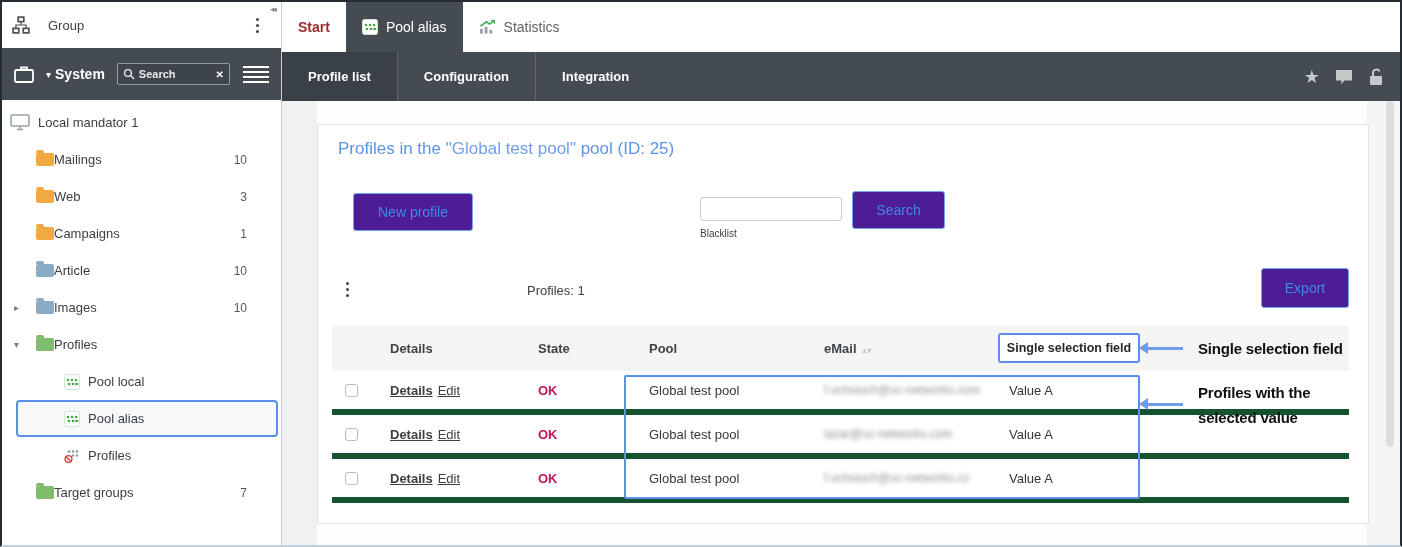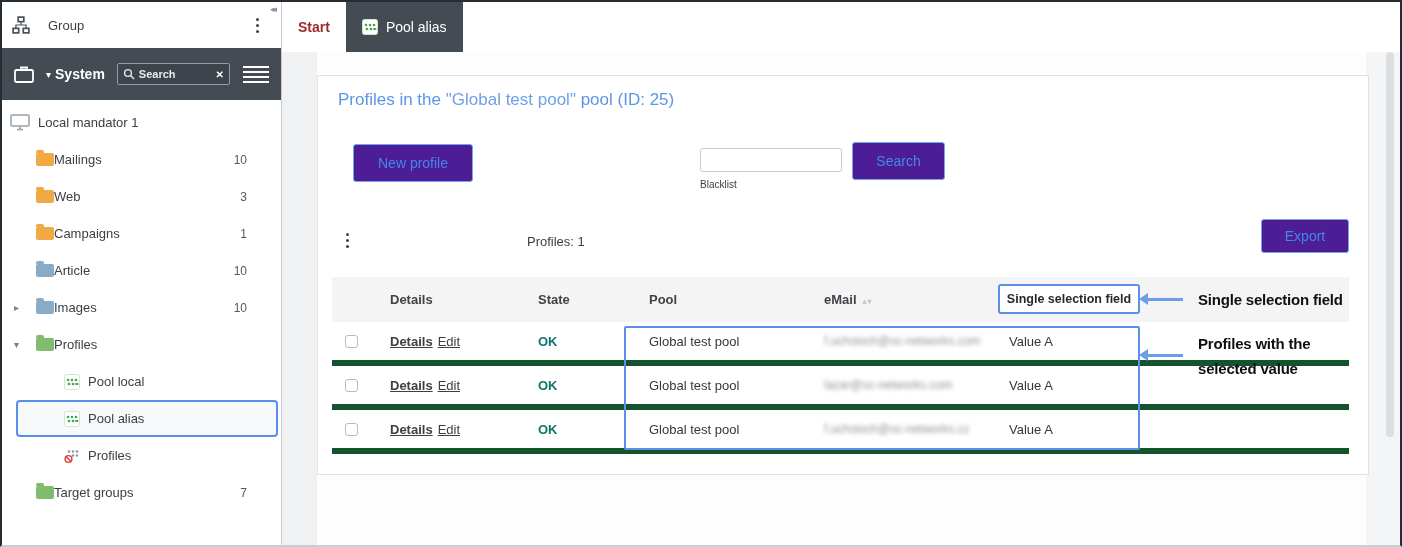--- a/index.html
+++ b/index.html
@@ -73,35 +73,35 @@
   .scroll-thumb { position:absolute; right:6px; top:0; width:8px; height:78%; background:#dcdee0; border-radius:4px; }
 
   .card { position:absolute; left:35px; top:23px; width:1052px; height:400px; background:#fff; border:1px solid #e2e3e5; }
   .card-title { position:absolute; left:20px; top:14px; font-size:17px; color:#5d95e5; }
   .card-title .quoted { filter:blur(0.6px); color:#6f9fe8; }
 
   .btn { background:#4c1d95; border:1px solid #74a4ee; border-radius:3px; color:#4288e8; font-size:14px;
          font-family:"Liberation Sans",sans-serif; cursor:pointer; }
   .btn-new { position:absolute; left:35px; top:68px; width:120px; height:38px; }
   .btn-search { position:absolute; left:534px; top:66px; width:93px; height:38px; }
-  .btn-export { position:absolute; left:943px; top:143px; width:88px; height:34px; }
+  .btn-export { position:absolute; left:943px; top:143px; width:88px; height:40px; }
 
   .search-input { position:absolute; left:382px; top:72px; width:142px; height:24px; border:1px solid #c9cccd; border-radius:3px; padding:0 6px; font-size:12px; outline:none; font-family:"Liberation Sans",sans-serif; }
   .extended-label { position:absolute; left:382px; top:103px; font-size:10px; color:#3c4043; }
 
   .card .kebab { position:absolute; left:28px; top:157px; }
   .profiles-count { position:absolute; left:209px; top:158px; font-size:13px; color:#3c4043; }
 
   .table { position:absolute; left:14px; top:201px; width:1017px; }
   .trow { display:grid; grid-template-columns:58px 148px 111px 175px 185px 140px 1fr; align-items:center; }
   .thead { height:45px; background:#f4f4f5; font-weight:bold; color:#3e4348; position:relative; }
   .tbody-row { height:44px; border-bottom:6px solid #14532d; background:#fff; }
   .cell-details a { color:#3c4043; text-decoration:underline; }
   .cell-details .lnk-details { font-weight:bold; margin-right:5px; }
-  .cell-state { color:#0f766e; font-weight:bold; }
+  .cell-state { color:#be185d; font-weight:bold; }
   .cell-email { font-size:12px; color:#8e9296; filter:blur(2.2px); }
   .sort-arrows { display:inline-block; margin-left:6px; color:#c4c7ca; font-size:8px; letter-spacing:1px; }
   .checkbox { width:13px; height:13px; border:1px solid #b9bcbe; border-radius:3px; margin-left:13px; background:#fff; cursor:pointer; }
   .sel-field-box { position:absolute; left:666px; top:7px; width:142px; height:30px; border:2px solid #5c90e8;
                    border-radius:3px; background:#fff; display:flex; align-items:center; justify-content:center;
                    font-size:12.5px; font-weight:bold; color:#26292c; }
 
   .hl-box { position:absolute; left:306px; top:250px; width:516px; height:124px; border:2px solid #5c90e8;
             border-radius:2px; pointer-events:none; z-index:3; }
 
@@ -274,22 +274,59 @@
                 <circle cx="8" cy="6" r="1.3"></circle>
                 <circle cx="12" cy="6" r="1.3"></circle>
                 <circle cx="5" cy="10" r="1.3"></circle>
                 <circle cx="9" cy="10" r="1.3"></circle>
                 <rect x="11" y="9" width="3.5" height="2" rx="1"></rect>
               </g>
             </svg>
         </span>
         <span class="tab-label">Pool alias</span>
       </div>
-    </div>
-
+      <div class="tab tab-stats">
+        <span>
+          <svg width="17" height="16" viewBox="0 0 18 16">
+              <rect x="1" y="10" width="3" height="5" fill="#9aa0a5"></rect>
+              <rect x="6" y="8" width="3" height="7" fill="#9aa0a5"></rect>
+              <rect x="11" y="11" width="3" height="4" fill="#9aa0a5"></rect>
+              <path d="M1.5 7 L8 2.5 L11 5 L16 1.5" stroke="#3fae49" fill="none" stroke-width="1.6"></path>
+              <path d="M13 1.2 h3.3 v3.3" stroke="#3fae49" fill="none" stroke-width="1.4"></path>
+            </svg>
+        </span>
+        <span class="tab-label">Statistics</span>
+      </div>
+    </div>
+
+    <div class="subbar">
+      <div class="subtab active">
+        <span>Profile list</span>
+      </div>
+      <div class="subtab">
+        <span>Configuration</span>
+      </div>
+      <div class="subtab">
+        <span>Integration</span>
+      </div>
+      <div class="subbar-icons">
+        <span class="star">★</span>
+        <span>
+          <svg width="18" height="16" viewBox="0 0 18 16">
+              <path d="M1 1h16v10.5H9.5l-3.2 3.8v-3.8H1z" fill="#c6c9cc"></path>
+            </svg>
+        </span>
+        <span>
+          <svg width="16" height="18" viewBox="0 0 16 18">
+              <rect x="2" y="8" width="12" height="9" rx="1" fill="#c6c9cc"></rect>
+              <path d="M5 8V5a3.5 3.5 0 0 1 6.6-1.6" fill="none" stroke="#c6c9cc" stroke-width="2"></path>
+            </svg>
+        </span>
+      </div>
+    </div>
 
     <div class="main">
       <div class="right-strip">
         <div class="scroll-thumb"></div>
       </div>
 
       <div class="card">
         <div class="card-title">
           <span>Profiles in the </span><span class="quoted">"Global test pool"</span><span> pool (ID: 25)</span>
         </div>

